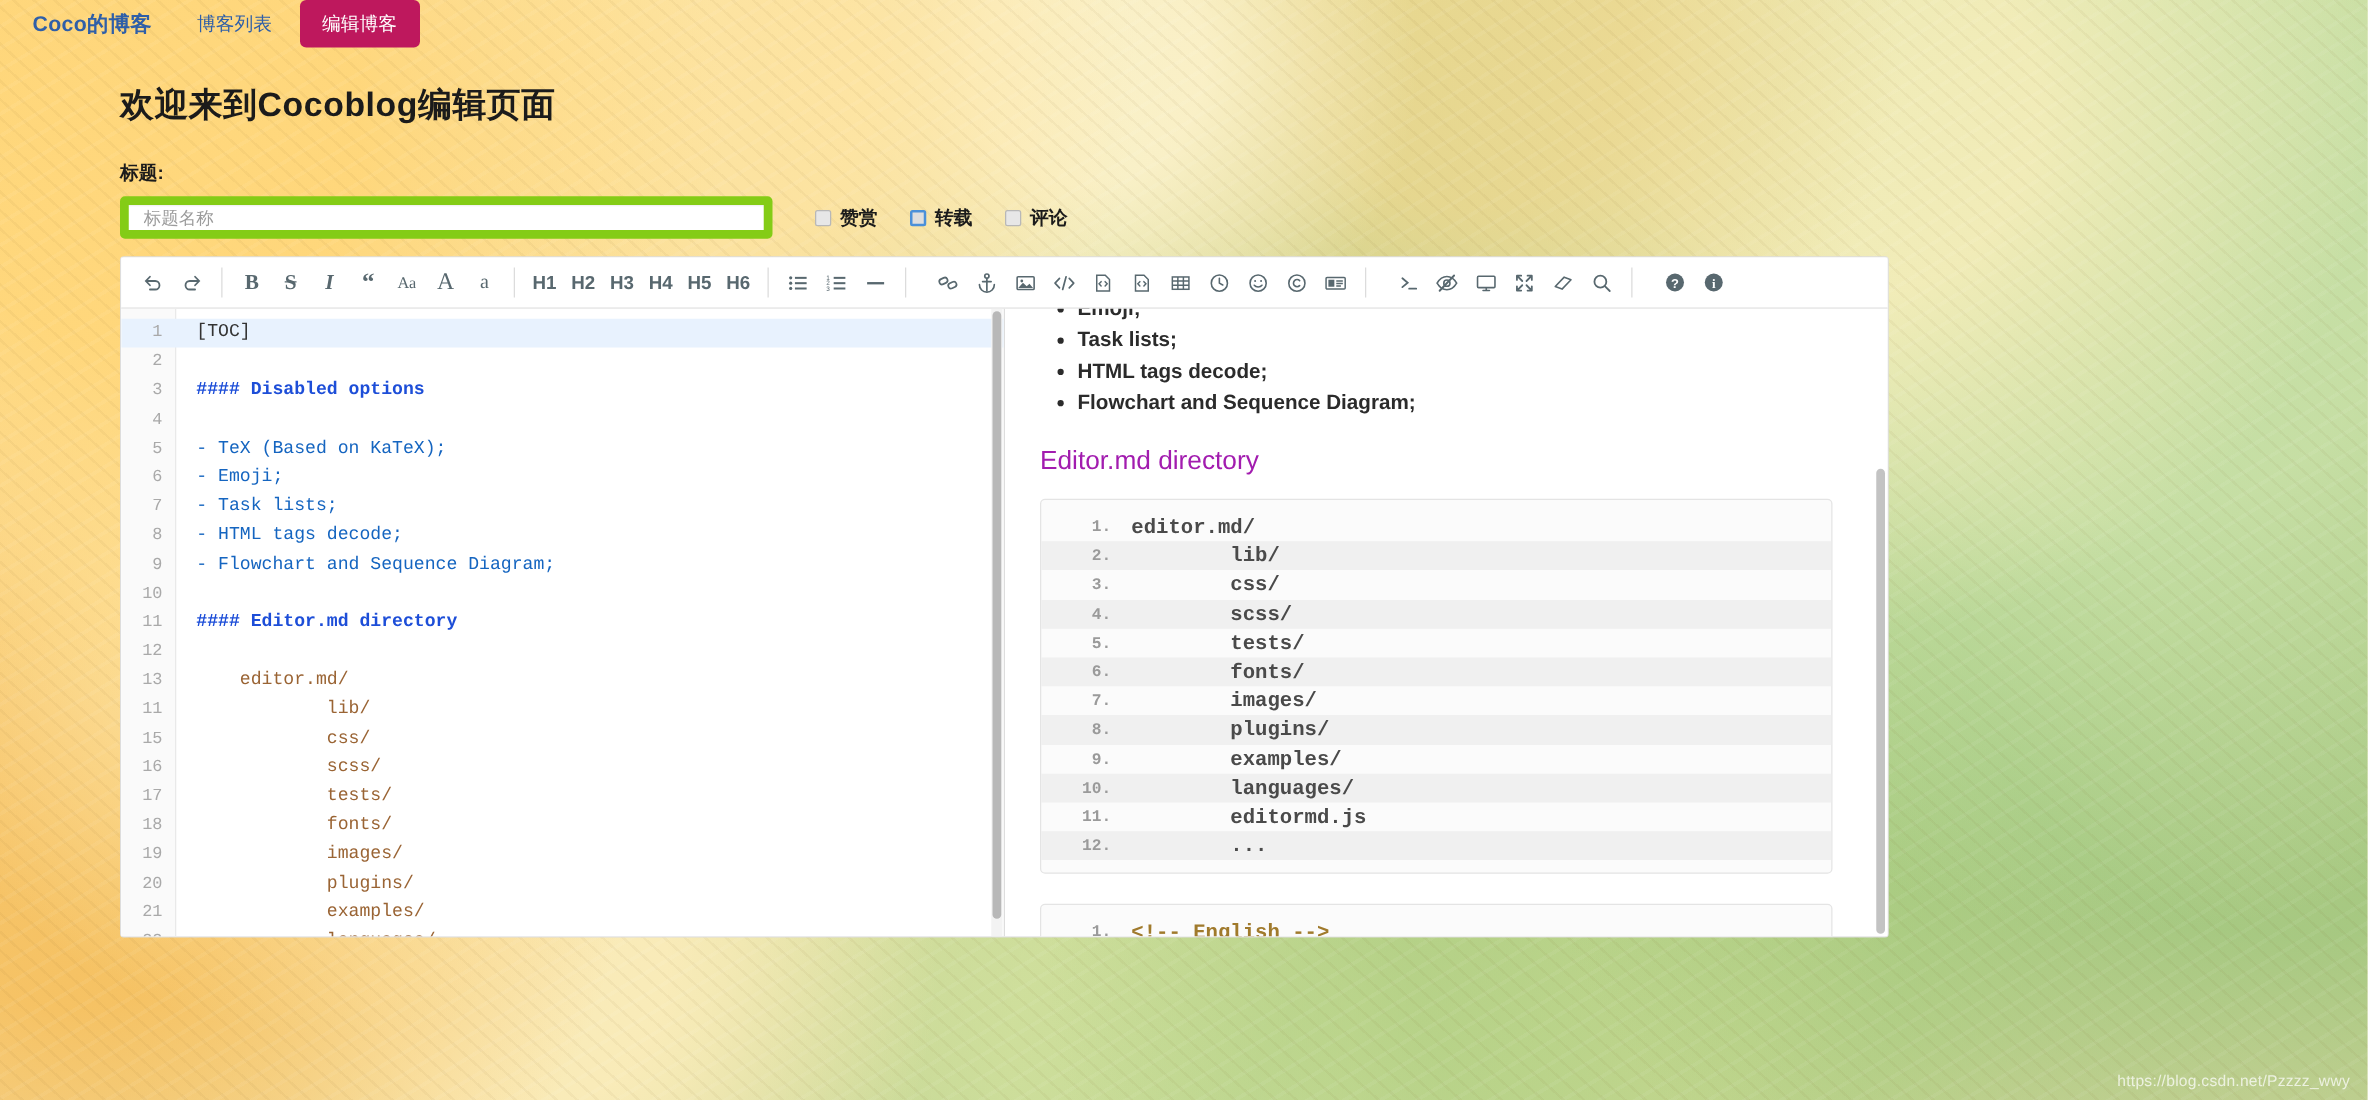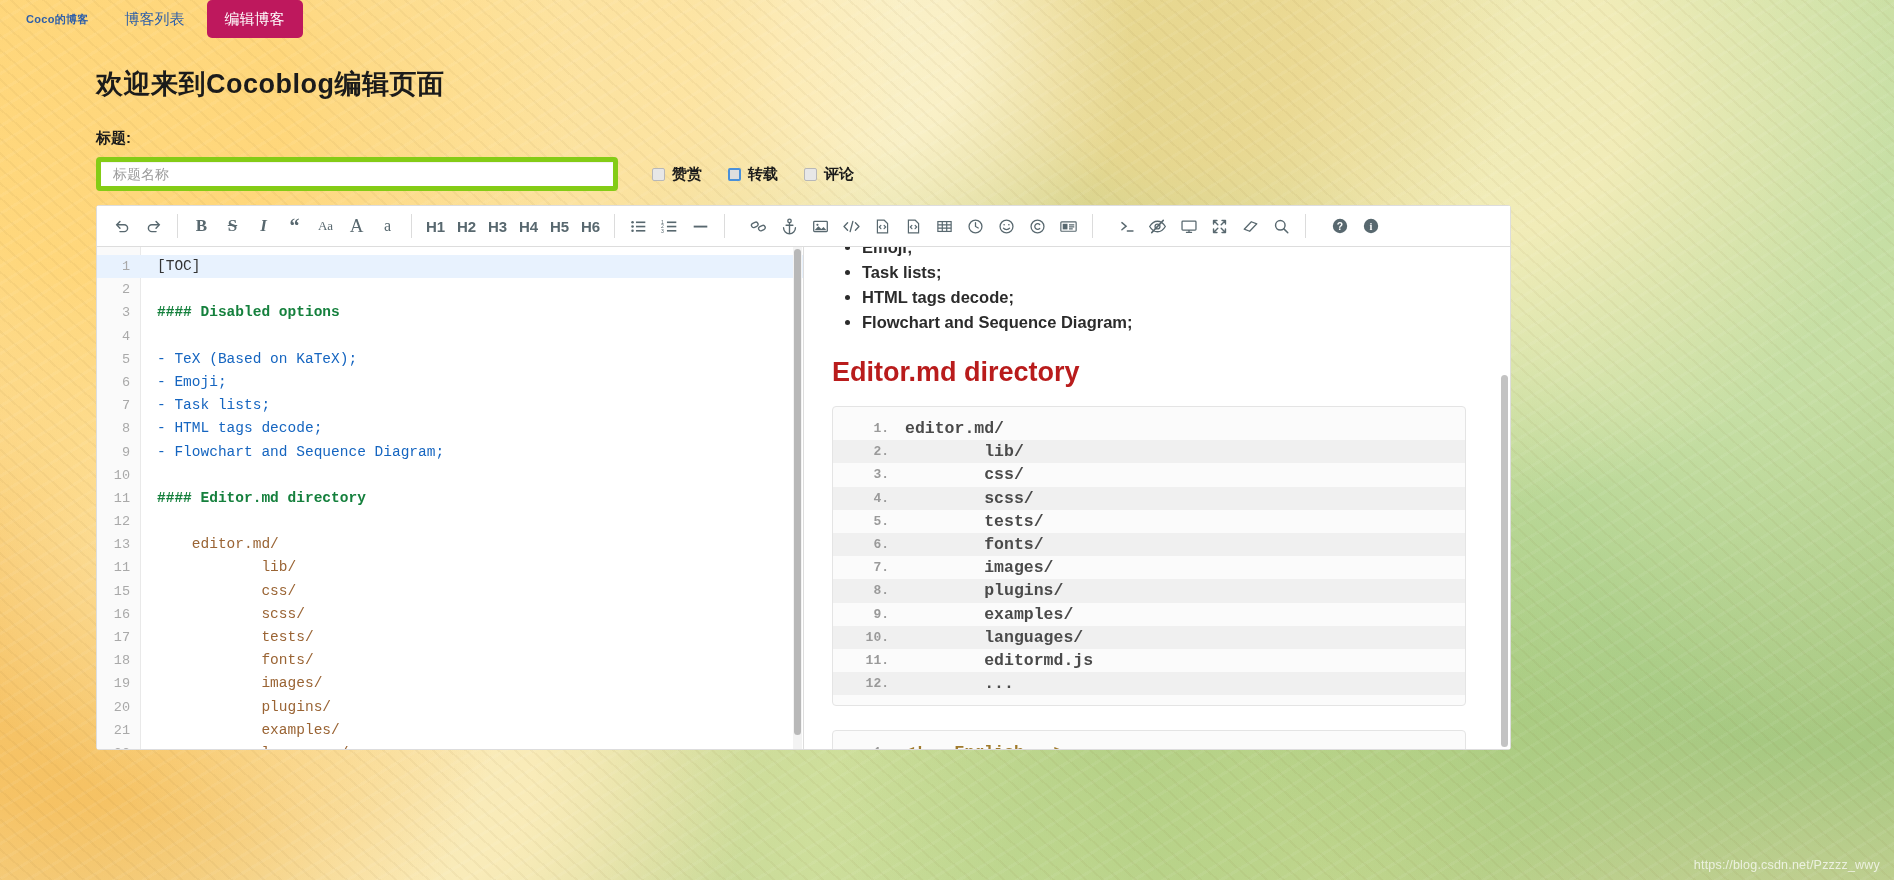--- a/index.html
+++ b/index.html
@@ -46,21 +46,21 @@
     height: 38px;
     display: flex;
     align-items: stretch;
     padding-left: 8px;
     z-index: 5;
   }
   .nav-brand {
     display: flex; align-items: center;
     padding: 0 18px;
     color: #2f5fa8;
-    font-size: 11px;
+    font-size: 17px;
     font-weight: 700;
     letter-spacing: .3px;
     cursor: pointer;
   }
   .nav-item {
     display: flex; align-items: center;
     padding: 0 18px;
     color: #2f5fa8;
     font-size: 15px;
     font-weight: 400;
@@ -93,21 +93,21 @@
     color: #1b1b1b;
   }
   .title-row {
     margin-top: 9px;
     display: flex;
     align-items: center;
   }
   .title-input {
     width: 522px;
     height: 34px;
-    border: 5px solid #84cc16;
+    border: 7px solid #84cc16;
     border-radius: 4px;
     background: #ffffff;
     padding: 0 12px;
     font-size: 14px;
     color: #555;
     outline: none;
     box-shadow: inset 0 1px 1px rgba(0,0,0,.06);
   }
   .title-input::placeholder { color: #9b9b9b; }
 
@@ -239,21 +239,21 @@
     padding-right: 11px;
     color: #a9a9a9;
     flex: 0 0 auto;
     font-size: 13.5px;
   }
   .cm-txt {
     padding-left: 16px;
     flex: 1 1 auto;
   }
   .cm-plain { color: #333; }
-  .cm-head { color: #15803d; font-weight: 700; }
+  .cm-head { color: #1d4ed8; font-weight: 700; }
   .cm-list { color: #1565c0; }
   .cm-code { color: #9a6434; }
 
   .left-scrollbar {
     position: absolute;
     right: 1px; top: 0;
     width: 9px;
     height: 100%;
     background: #f3f3f3;
   }
@@ -283,23 +283,23 @@
     margin: 0 0 18px 0;
     padding-left: 30px;
   }
   .pv-inner li {
     font-size: 16.5px;
     line-height: 25px;
     color: #2b2b2b;
     font-weight: bold;
   }
   .pv-h4 {
-    font-size: 27px;
-    font-weight: 700;
-    color: #b91c1c;
+    font-size: 21px;
+    font-weight: 400;
+    color: #a21caf;
     margin: 22px 0 18px 0;
   }
   .pv-code {
     border: 1px solid #e4e4e4;
     border-radius: 4px;
     background: #fbfbfb;
     padding: 10px 0 10px 0;
     margin: 0 0 24px 0;
     font-family: "Liberation Mono", monospace;
     font-size: 14.5px;

